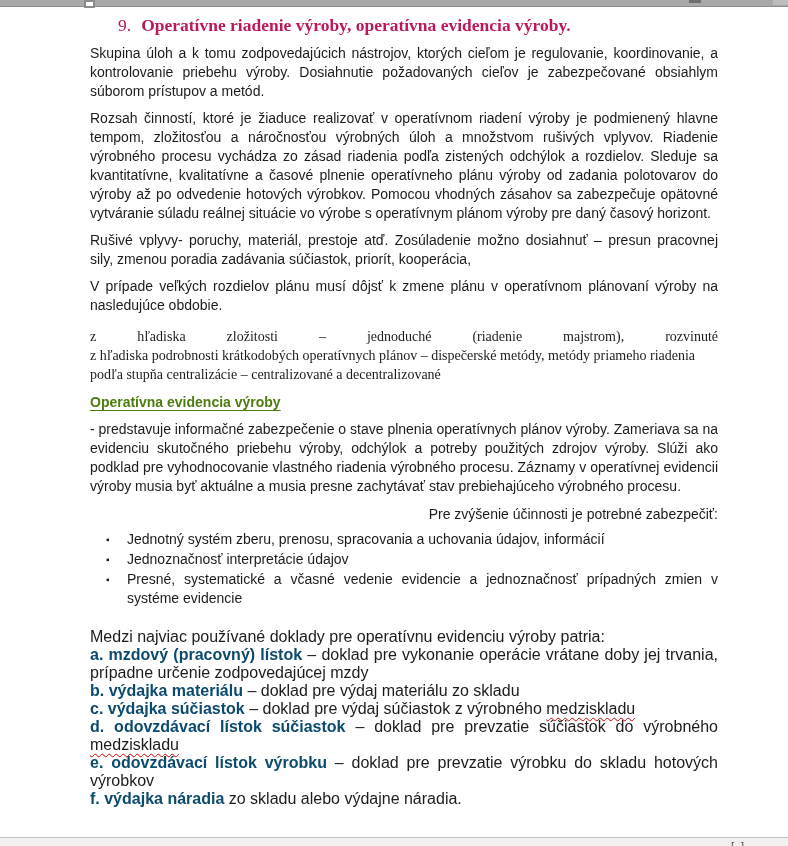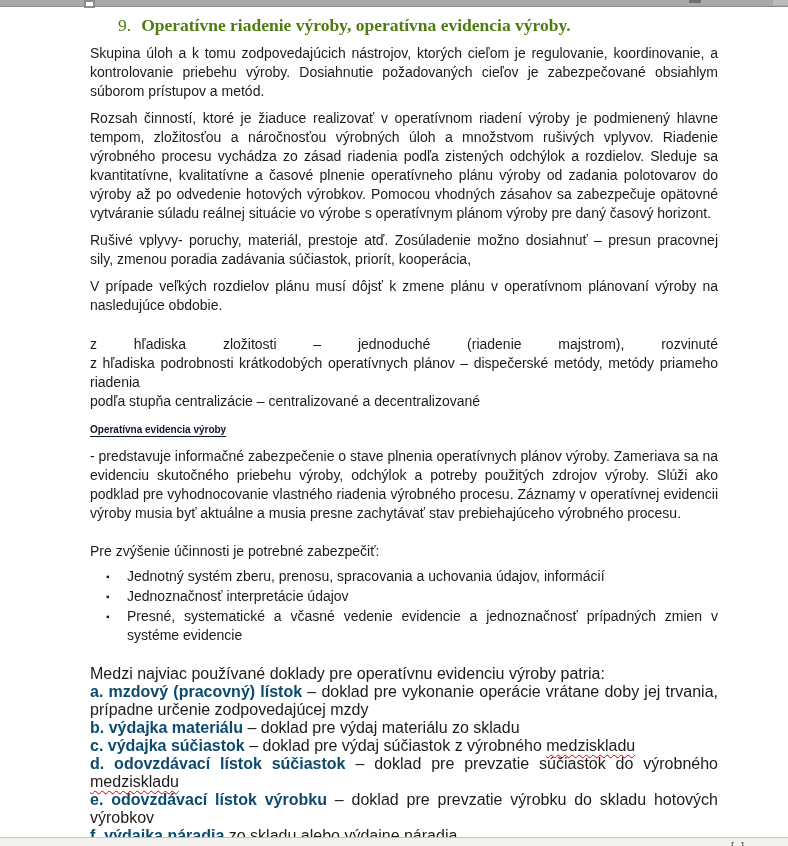--- a/index.html
+++ b/index.html
@@ -12,30 +12,30 @@
   .top-band{position:absolute;left:0;top:0;width:788px;height:6px;background:#a9a9a9;border-bottom:1px solid #8d8d8d;}
   .handle{position:absolute;left:84px;top:0;width:11px;height:8px;background:#ffffff;border:2px solid #8c8c8c;box-sizing:border-box;z-index:2;}
   .dash1{position:absolute;left:689px;top:0;width:12px;height:3px;background:#6f6f6f;z-index:2;}
   .dash2{position:absolute;left:773px;top:0;width:15px;height:5px;background:#bdbdbd;z-index:2;}
   
   .footer-line{position:absolute;left:0;top:837px;width:788px;height:1px;background:#c3c3c3;}
   .footer-strip{position:absolute;left:0;top:838px;width:788px;height:8px;background:#f2f1ee;}
   .footer-mark{position:absolute;left:731px;top:2px;font-size:11px;color:#4a4a4a;letter-spacing:2px;font-family:"Liberation Sans",sans-serif;}
   
   .page-content{position:absolute;left:90px;top:14px;width:628px;}
-  h1{margin:0;font-family:"Liberation Serif","DejaVu Serif",serif;font-size:17.5px;line-height:22px;color:#4d7c0f;font-weight:bold;}
+  h1{margin:0;font-family:"Liberation Serif","DejaVu Serif",serif;font-size:17.5px;line-height:22px;color:#be185d;font-weight:bold;}
   h1 .num{font-weight:normal;padding-left:28px;margin-right:10px;}
   p.body{margin:8px 0 0 0;font-size:14px;line-height:19px;text-align:justify;}
   p.first{margin-top:8px;}
-  .classification{margin-top:20px;font-size:14px;line-height:19px;}
+  .classification{margin-top:12px;font-size:14px;line-height:19px;font-family:Liberation Serif, serif;}
   .classification .line{text-align:justify;}
   .classification .stretch{text-align:justify;text-align-last:justify;}
   .classification .plain{text-align:left;}
-  h2{margin:9px 0 0 0;font-size:10px;line-height:19px;font-weight:bold;text-decoration:underline;text-underline-offset:3px;color:#0f172a;}
-  p.lead{margin-top:19px;text-align:left;}
+  h2{margin:9px 0 0 0;font-size:14px;line-height:19px;font-weight:bold;text-decoration:underline;text-underline-offset:3px;color:#4d7c0f;}
+  p.lead{margin-top:9px;text-align:right;}
   ul.bullets{list-style:none;margin:6px 0 0 0;padding:0;font-size:14px;line-height:19px;}
   ul.bullets li{position:relative;padding-left:37px;margin-bottom:1px;text-align:justify;}
   ul.bullets .bullet-glyph{position:absolute;left:16px;top:0;font-size:10px;color:#1c1c1c;}
   .docs{margin-top:20px;font-size:16px;line-height:18px;}
   .docs .docline{margin:0;text-align:justify;}
   .docs .lead-line{text-align:left;}
   .docs b{color:#0c4a6e;}
   .misspelled{text-decoration:underline;text-decoration-style:wavy;text-decoration-color:#cc0000;text-decoration-thickness:1px;text-underline-offset:3px;}
   .closing{margin:0;font-size:14px;line-height:18px;text-align:justify;}
 </style>

